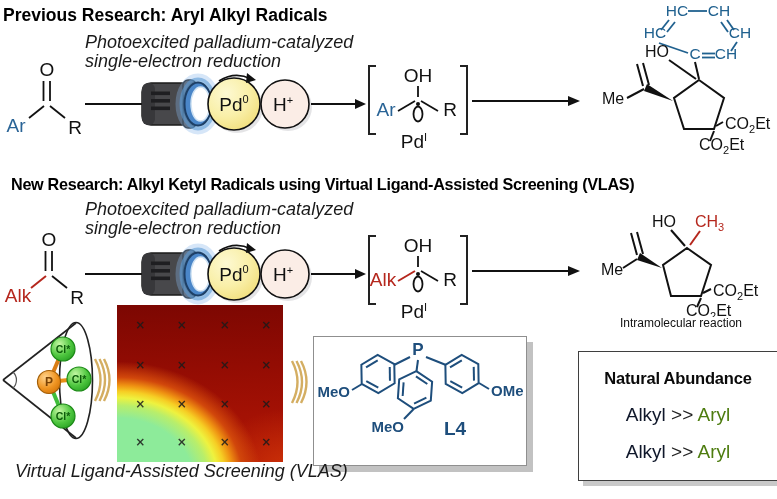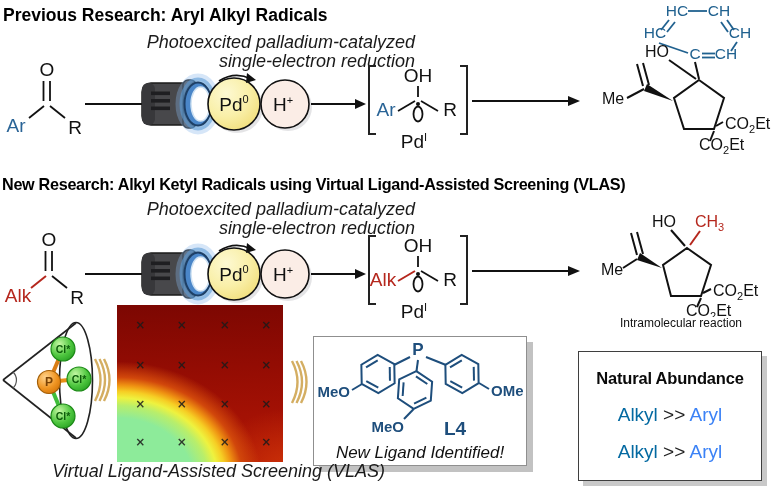--- a/index.html
+++ b/index.html
@@ -2,21 +2,21 @@
 <html><head>
 <meta charset="utf-8">
 <style>
   html,body{margin:0;padding:0;background:#fff}
   .canvas{position:relative;width:777px;height:499px;background:#fff;overflow:hidden;
           font-family:"Liberation Sans",sans-serif}
   .abs{position:absolute}
   .h{font-weight:bold;color:#000;white-space:nowrap}
   .h1{font-size:17.5px}
   .h2{font-size:16.2px;letter-spacing:-0.3px}
-  .cap{font-style:italic;font-size:18px;line-height:1.07;text-align:right;color:#1a1a1a}
+  .cap{font-style:italic;font-size:18px;line-height:1.07;text-align:left;color:#1a1a1a}
   .note{font-size:12px;text-align:center;color:#111}
   svg text{font-family:"Liberation Sans",sans-serif}
   .atom{fill:#111;font-size:16px}
   .t19{font-size:19px}
   .blue{fill:#2a6496}
   .redf{fill:#b5271d}
   .phen{fill:#20618f;font-size:15.5px}
   .sup{font-size:11px}
   .sub{font-size:11px}
   .bk{stroke:#111;stroke-width:1.8;fill:none}
@@ -36,23 +36,23 @@
     background-color:#8e0a03}
   .hm-x{position:absolute;transform:translate(-50%,-50%);font:bold 12px "DejaVu Sans",sans-serif;
         color:#1b1b1b;opacity:.85;pointer-events:none}
   .lbox{border:1.5px solid #8f8f8f;box-shadow:6px 6px 0 #c2c2c2;background:#fff}
   .lbox-cap{position:absolute;left:0;right:0;bottom:2px;text-align:center;font-style:italic;
             font-size:17px;color:#111}
   .infobox{border:1.6px solid #3f3f3f;box-shadow:5px 5px 0 #c9c9c9;background:#fff;text-align:center;
            display:flex;flex-direction:column;justify-content:space-evenly;box-sizing:border-box;padding:2px 0}
   .ib-title{font-weight:bold;font-size:16.5px;letter-spacing:-0.2px;color:#0a0a0a}
   .ib-row{font-size:19px}
-  .ib-row .r{color:#0369a1}
+  .ib-row .r{color:#0f172a}
   .ib-row .o{color:#222}
-  .ib-row .b{color:#3b82f6}
+  .ib-row .b{color:#4d7c0f}
 </style>
 </head>
 <body>
 
 <div class="canvas">
 
   <svg width="0" height="0" style="position:absolute">
     <defs>
       <radialGradient id="pdg" cx="35%" cy="30%" r="80%">
         <stop offset="0%" stop-color="#fdf9d2"></stop>
@@ -76,21 +76,21 @@
         <line x1="-11.9" y1="6.8" x2="-11.9" y2="-6.8"></line>
       </g>
     </defs>
   </svg>
 
   <div class="abs h h1" style="left:3px;top:5px">Previous Research: Aryl Alkyl Radicals</div>
   <div class="abs cap" style="left:85px;top:33px;width:330px">
     <div>Photoexcited palladium-catalyzed</div>
     <div>single-electron reduction</div>
   </div>
-  <div class="abs h h2" style="left:2px;top:175px">New Research: Alkyl Ketyl Radicals using Virtual Ligand-Assisted Screening (VLAS)</div>
+  <div class="abs h h2" style="left:11px;top:175px">New Research: Alkyl Ketyl Radicals using Virtual Ligand-Assisted Screening (VLAS)</div>
   <div class="abs cap" style="left:85px;top:200px;width:330px">
     <div>Photoexcited palladium-catalyzed</div>
     <div>single-electron reduction</div>
   </div>
 
   <svg class="abs" style="left:3px;top:58px" width="95" height="78" viewBox="0 0 95 78">
     <text x="44" y="18" text-anchor="middle" class="atom t19">O</text>
     <line x1="40.5" y1="23" x2="40.5" y2="43" class="bk"></line>
     <line x1="47" y1="23" x2="47" y2="43" class="bk"></line>
     <line x1="41" y1="48" x2="26" y2="60" class="bk"></line>
@@ -320,24 +320,23 @@
       <line x1="104" y1="23" x2="102.5" y2="34" class="navy-st"></line>
       <line x1="48" y1="47" x2="38" y2="53" class="navy-st"></line>
       <line x1="165" y1="46" x2="175" y2="52" class="navy-st"></line>
       <line x1="99.7" y1="72" x2="90" y2="82" class="navy-st"></line>
       <text x="104" y="18" text-anchor="middle" class="navy" font-size="17">P</text>
       <text x="36" y="60" text-anchor="end" class="navy" font-size="15" font-weight="normal">MeO</text>
       <text x="177" y="59" class="navy" font-size="15" font-weight="normal">OMe</text>
       <text x="90" y="95" text-anchor="end" class="navy" font-size="15" font-weight="normal">MeO</text>
       <text x="130" y="98" class="navy" font-size="19">L4</text>
     </svg>
-    <div class="lbox-cap">New Ligand Identified!</div>
-  </div>
-
-  <div class="abs infobox" style="left:578px;top:351px;width:184px;height:130px">
+  </div>
+
+  <div class="abs infobox" style="left:578px;top:351px;width:200px;height:130px">
     <div class="ib-title">Natural Abundance</div>
     <div class="ib-row"><span class="r">Alkyl</span> <span class="o">&gt;&gt;</span> <span class="b">Aryl</span></div>
     <div class="ib-row"><span class="r">Alkyl</span> <span class="o">&gt;&gt;</span> <span class="b">Aryl</span></div>
   </div>
 
   <div class="abs cap" style="left:15px;top:462px;width:370px">Virtual Ligand-Assisted Screening (VLAS)</div>
 
 </div>
 
 </body></html>

